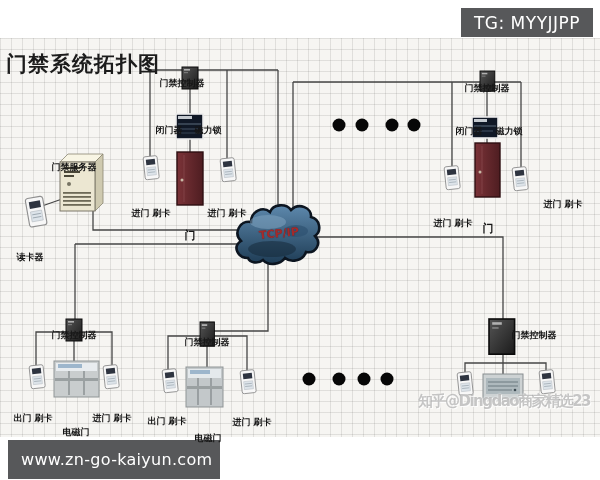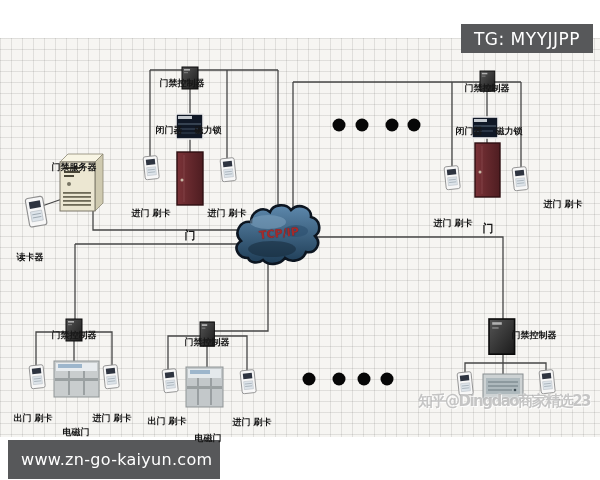--- a/index.html
+++ b/index.html
@@ -11,21 +11,21 @@
       linear-gradient(rgba(120,120,120,0.18) 1px, transparent 1px),
       linear-gradient(90deg, rgba(120,120,120,0.18) 1px, transparent 1px);
     background-size:11px 11px;}
   svg#diagram{position:absolute;left:0;top:0;width:600px;height:480px;}
   .wire{fill:none;stroke:#454545;stroke-width:1.3px;}
   .lbl{position:absolute;font-size:9px;font-weight:bold;color:#161616;
        text-align:center;white-space:nowrap;line-height:10px;margin-top:24px;}
   .lbl-big{font-size:11px;}
   #page-title{position:absolute;left:6px;top:50px;font-size:21px;font-weight:bold;
        color:#1c1c1c;letter-spacing:1px;white-space:nowrap;}
-  #tg-badge{position:absolute;left:461px;top:24px;width:132px;height:29px;background:#57585a;
+  #tg-badge{position:absolute;left:461px;top:8px;width:132px;height:29px;background:#57585a;
        color:#ffffff;font-size:17px;display:flex;align-items:center;justify-content:center;
        letter-spacing:0.5px;text-align:right;}
   #site-bar{position:absolute;left:8px;top:440px;width:212px;height:39px;background:#57585a;
        color:#ffffff;font-size:16px;display:flex;align-items:center;padding-left:13px;
        box-sizing:border-box;letter-spacing:0.3px;}
   #cloud-label{position:absolute;left:252px;top:227px;width:54px;text-align:center;
        font-size:11px;font-weight:bold;color:#a52a2a;transform:rotate(-6deg);
        text-shadow:0 0 1px rgba(60,0,0,0.5);}
   #watermark{position:absolute;left:418px;top:392px;width:182px;font-size:15px;font-weight:bold;
        white-space:nowrap;letter-spacing:-1.5px;color:rgba(135,135,135,0.48);
@@ -197,20 +197,21 @@
       <rect x="486" y="378" width="34" height="16" fill="#aeb9bd"></rect>
       <line x1="488" y1="382" x2="518" y2="382" stroke="#6d7a80" stroke-width="1"></line>
       <line x1="488" y1="386" x2="518" y2="386" stroke="#6d7a80" stroke-width="1"></line>
       <line x1="488" y1="390" x2="512" y2="390" stroke="#6d7a80" stroke-width="1"></line>
       <circle cx="515" cy="390" r="1.3" fill="#3c4a52"></circle>
     </g>
     <use href="#rdr" transform="translate(457,373) rotate(-6)"></use>
     <use href="#rdr" transform="translate(539,371) rotate(-6)"></use>
   </svg>
 
+  <div id="page-title">门禁系统拓扑图</div>
   <div id="tg-badge">TG: MYYJJPP</div>
   <div id="site-bar">www.zn-go-kaiyun.com</div>
   <div id="cloud-label">TCP/IP</div>
   <div id="watermark">知乎@Dingdao商家精选23</div>
 
   <div class="lbl" style="left:44px;top:138px;width:60px;">门禁服务器</div>
   <div class="lbl" style="left:12px;top:228px;width:36px;text-align:center;">读卡器</div>
 
   <div class="lbl" style="left:150px;top:54px;width:64px;">门禁控制器</div>
   <div class="lbl" style="left:152px;top:101px;width:34px;">闭门器</div>

